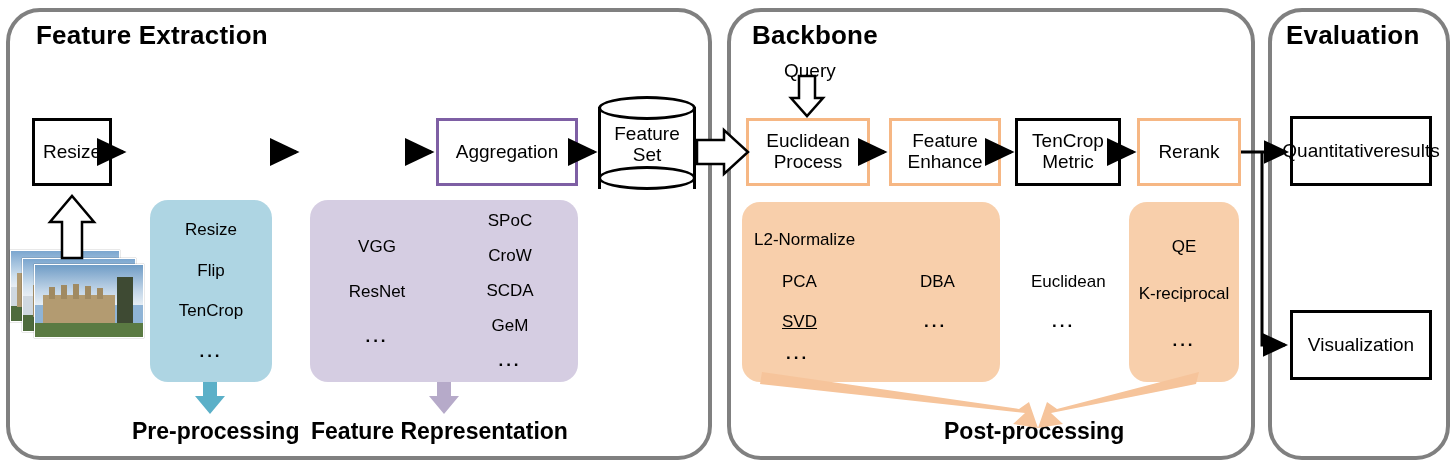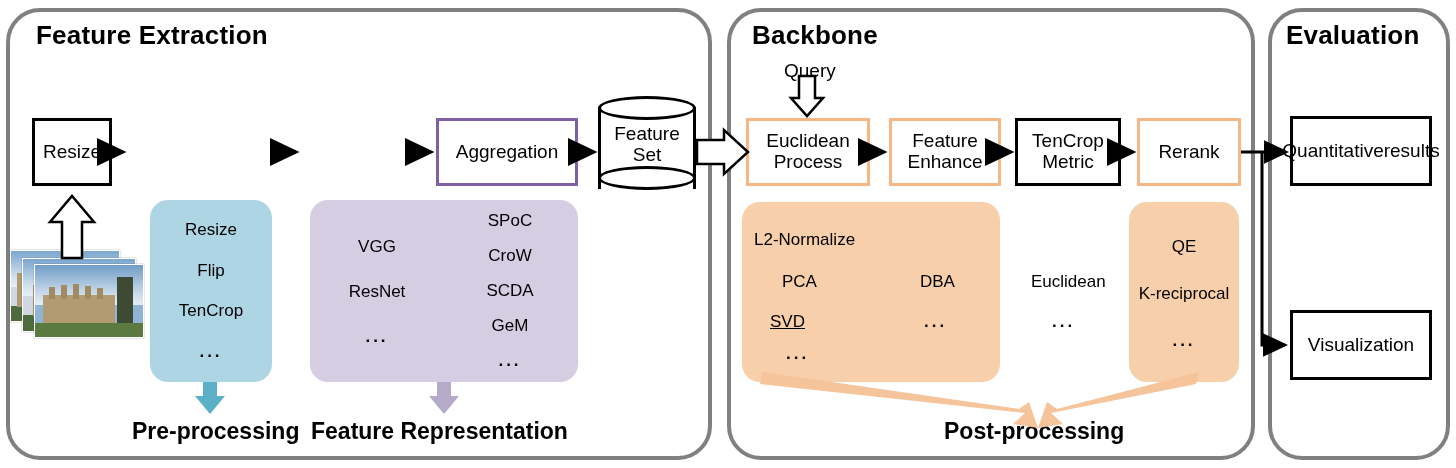--- a/index.html
+++ b/index.html
@@ -139,21 +139,21 @@
     <span>Metric</span>
   </div>
 
   <div class="box borange lbl-mid" style="left:1137px;top:118px;width:104px;height:68px;">
     <span>Rerank</span>
   </div>
 
   <div class="pill pill-orange" style="left:742px;top:202px;width:258px;height:180px;">
     <span class="txt lbl-sm" style="left:12px;top:28px;">L2-Normalize</span>
     <span class="txt lbl-sm" style="left:40px;top:70px;">PCA</span>
-    <span class="txt lbl-sm" style="left:28px;top:110px;text-decoration:underline;">SVD</span>
+    <span class="txt lbl-sm" style="left:40px;top:110px;text-decoration:underline;">SVD</span>
     <span class="txt lbl-sm" style="left:44px;top:142px;letter-spacing:3px;font-weight:bold;">...</span>
     <span class="txt lbl-sm" style="left:178px;top:70px;">DBA</span>
     <span class="txt lbl-sm" style="left:182px;top:110px;letter-spacing:3px;font-weight:bold;">...</span>
   </div>
 
   <span class="txt lbl-sm" style="left:1031px;top:272px;">Euclidean</span>
   <span class="txt lbl-sm" style="left:1052px;top:312px;letter-spacing:3px;font-weight:bold;">...</span>
 
   <div class="pill pill-orange" style="left:1129px;top:202px;width:110px;height:180px;">
     <div style="position:absolute;left:0;top:22px;width:100%;height:140px;display:flex;flex-direction:column;

